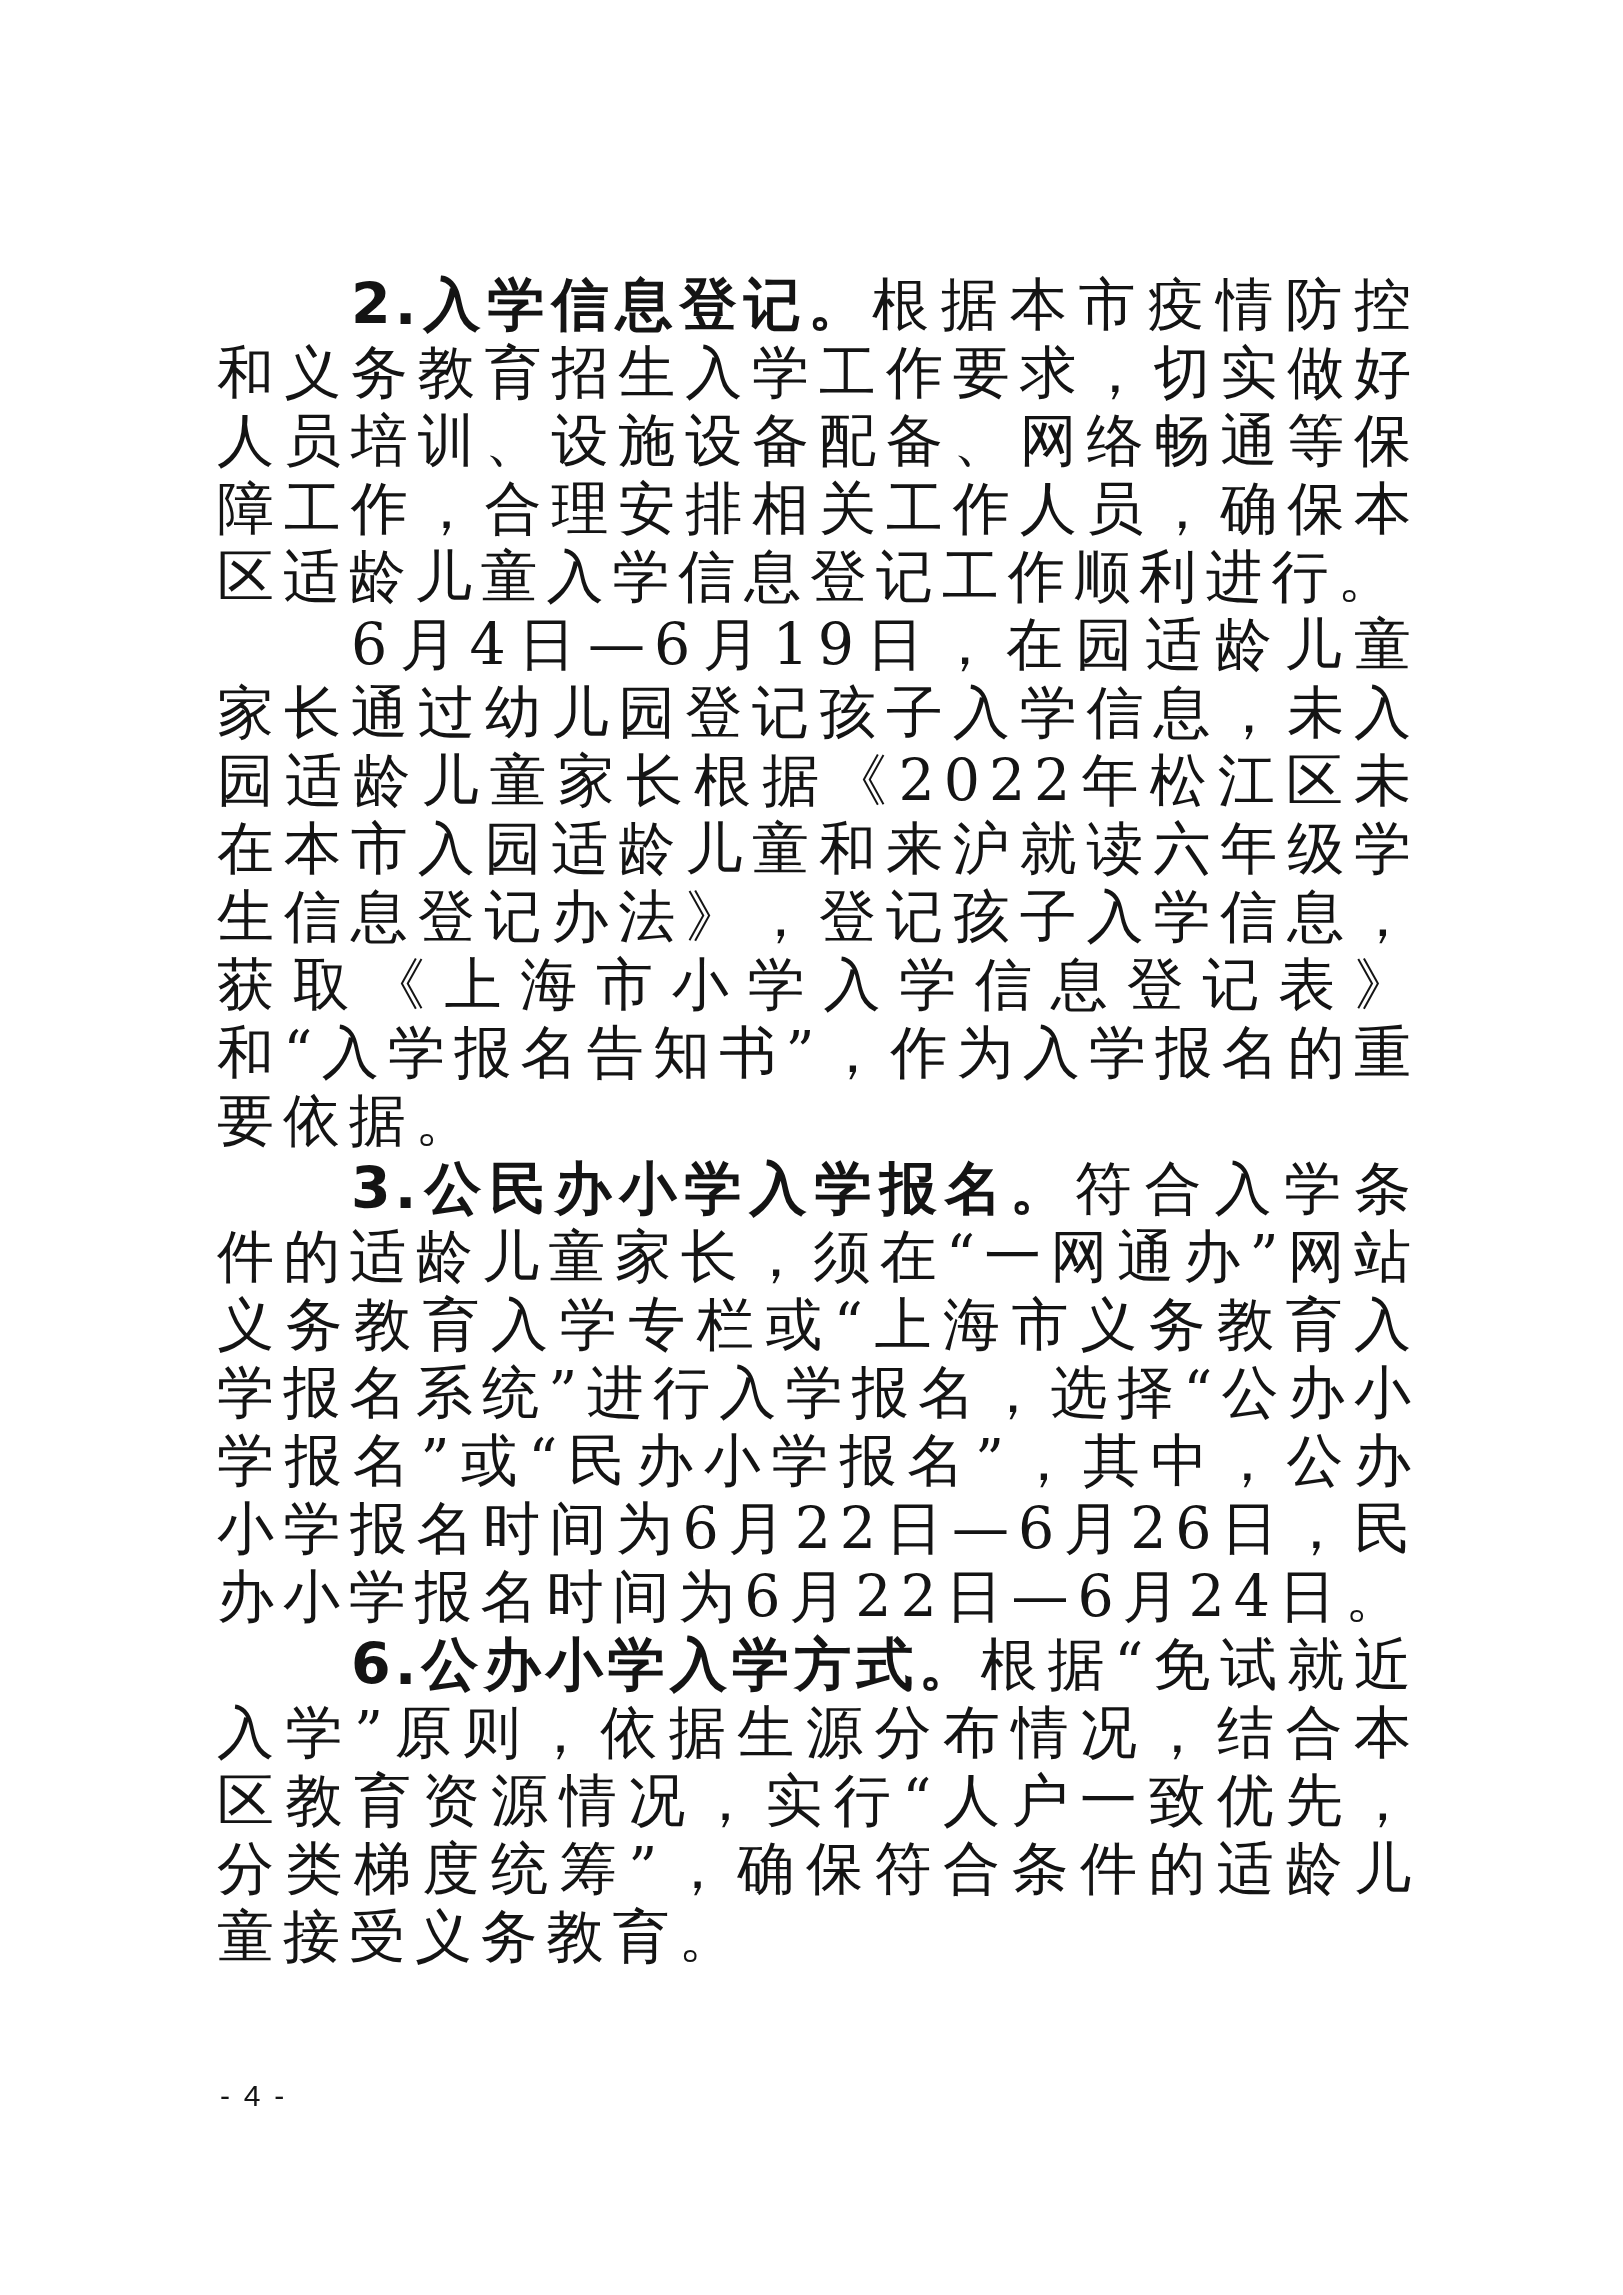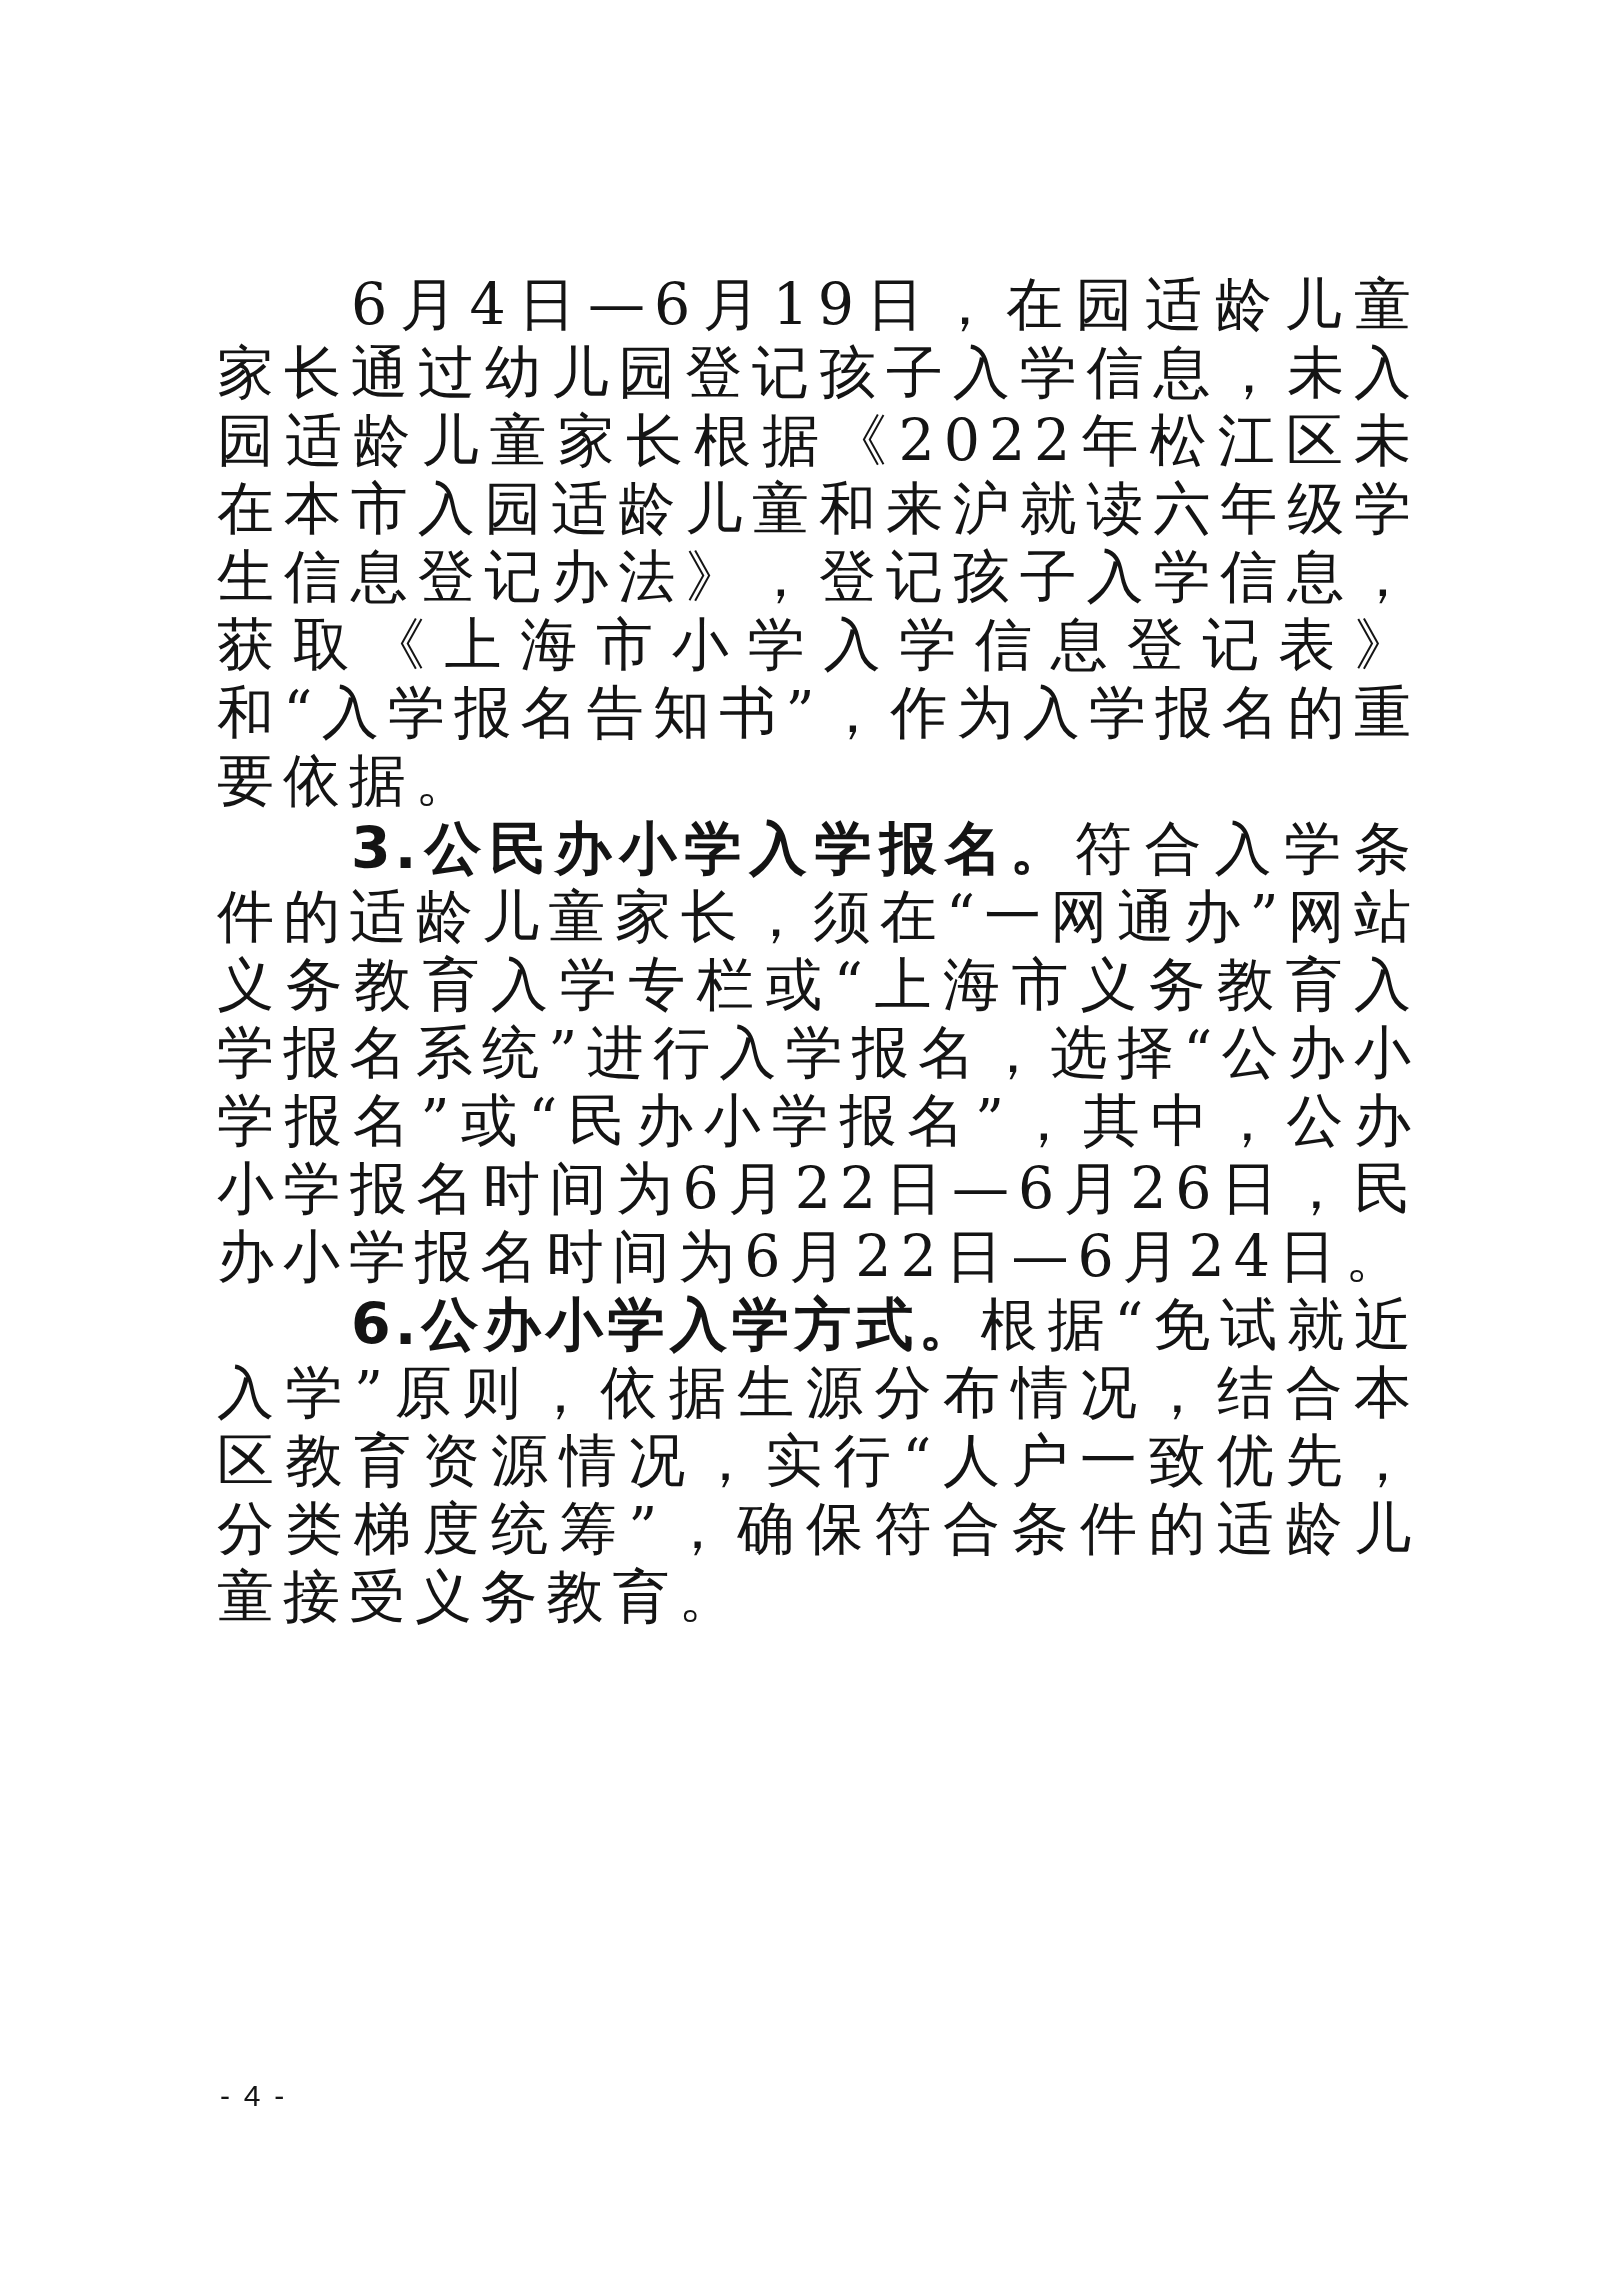--- a/index.html
+++ b/index.html
@@ -56,20 +56,23 @@
       color: #141414;
     }
   </style>
 </head>
 <body>
 
 <div class="page">
   <div class="body-text">
 
 
+    <p class="para indent">
+      <span class="lead">2.入学信息登记。</span><span>根据本市疫情防控和义务教育招生入学工作要求，切实做好人员培训、设施设备配备、网络畅通等保障工作，合理安排相关工作人员，确保本区适龄儿童入学信息登记工作顺利进行。</span>
+    </p>
 
     <p class="para indent">
       <span>6月4日—6月19日，在园适龄儿童家长通过幼儿园登记孩子入学信息，未入园适龄儿童家长根据《2022年松江区未在本市入园适龄儿童和来沪就读六年级学生信息登记办法》，登记孩子入学信息，获取《上海市小学入学信息登记表》和“入学报名告知书”，作为入学报名的重要依据。</span>
     </p>
 
     <p class="para indent">
       <span class="lead">3.公民办小学入学报名。</span><span>符合入学条件的适龄儿童家长，须在“一网通办”网站义务教育入学专栏或“上海市义务教育入学报名系统”进行入学报名，选择“公办小学报名”或“民办小学报名”，其中，公办小学报名时间为6月22日—6月26日，民办小学报名时间为6月22日—6月24日。</span>
     </p>
 
     <p class="para indent">

